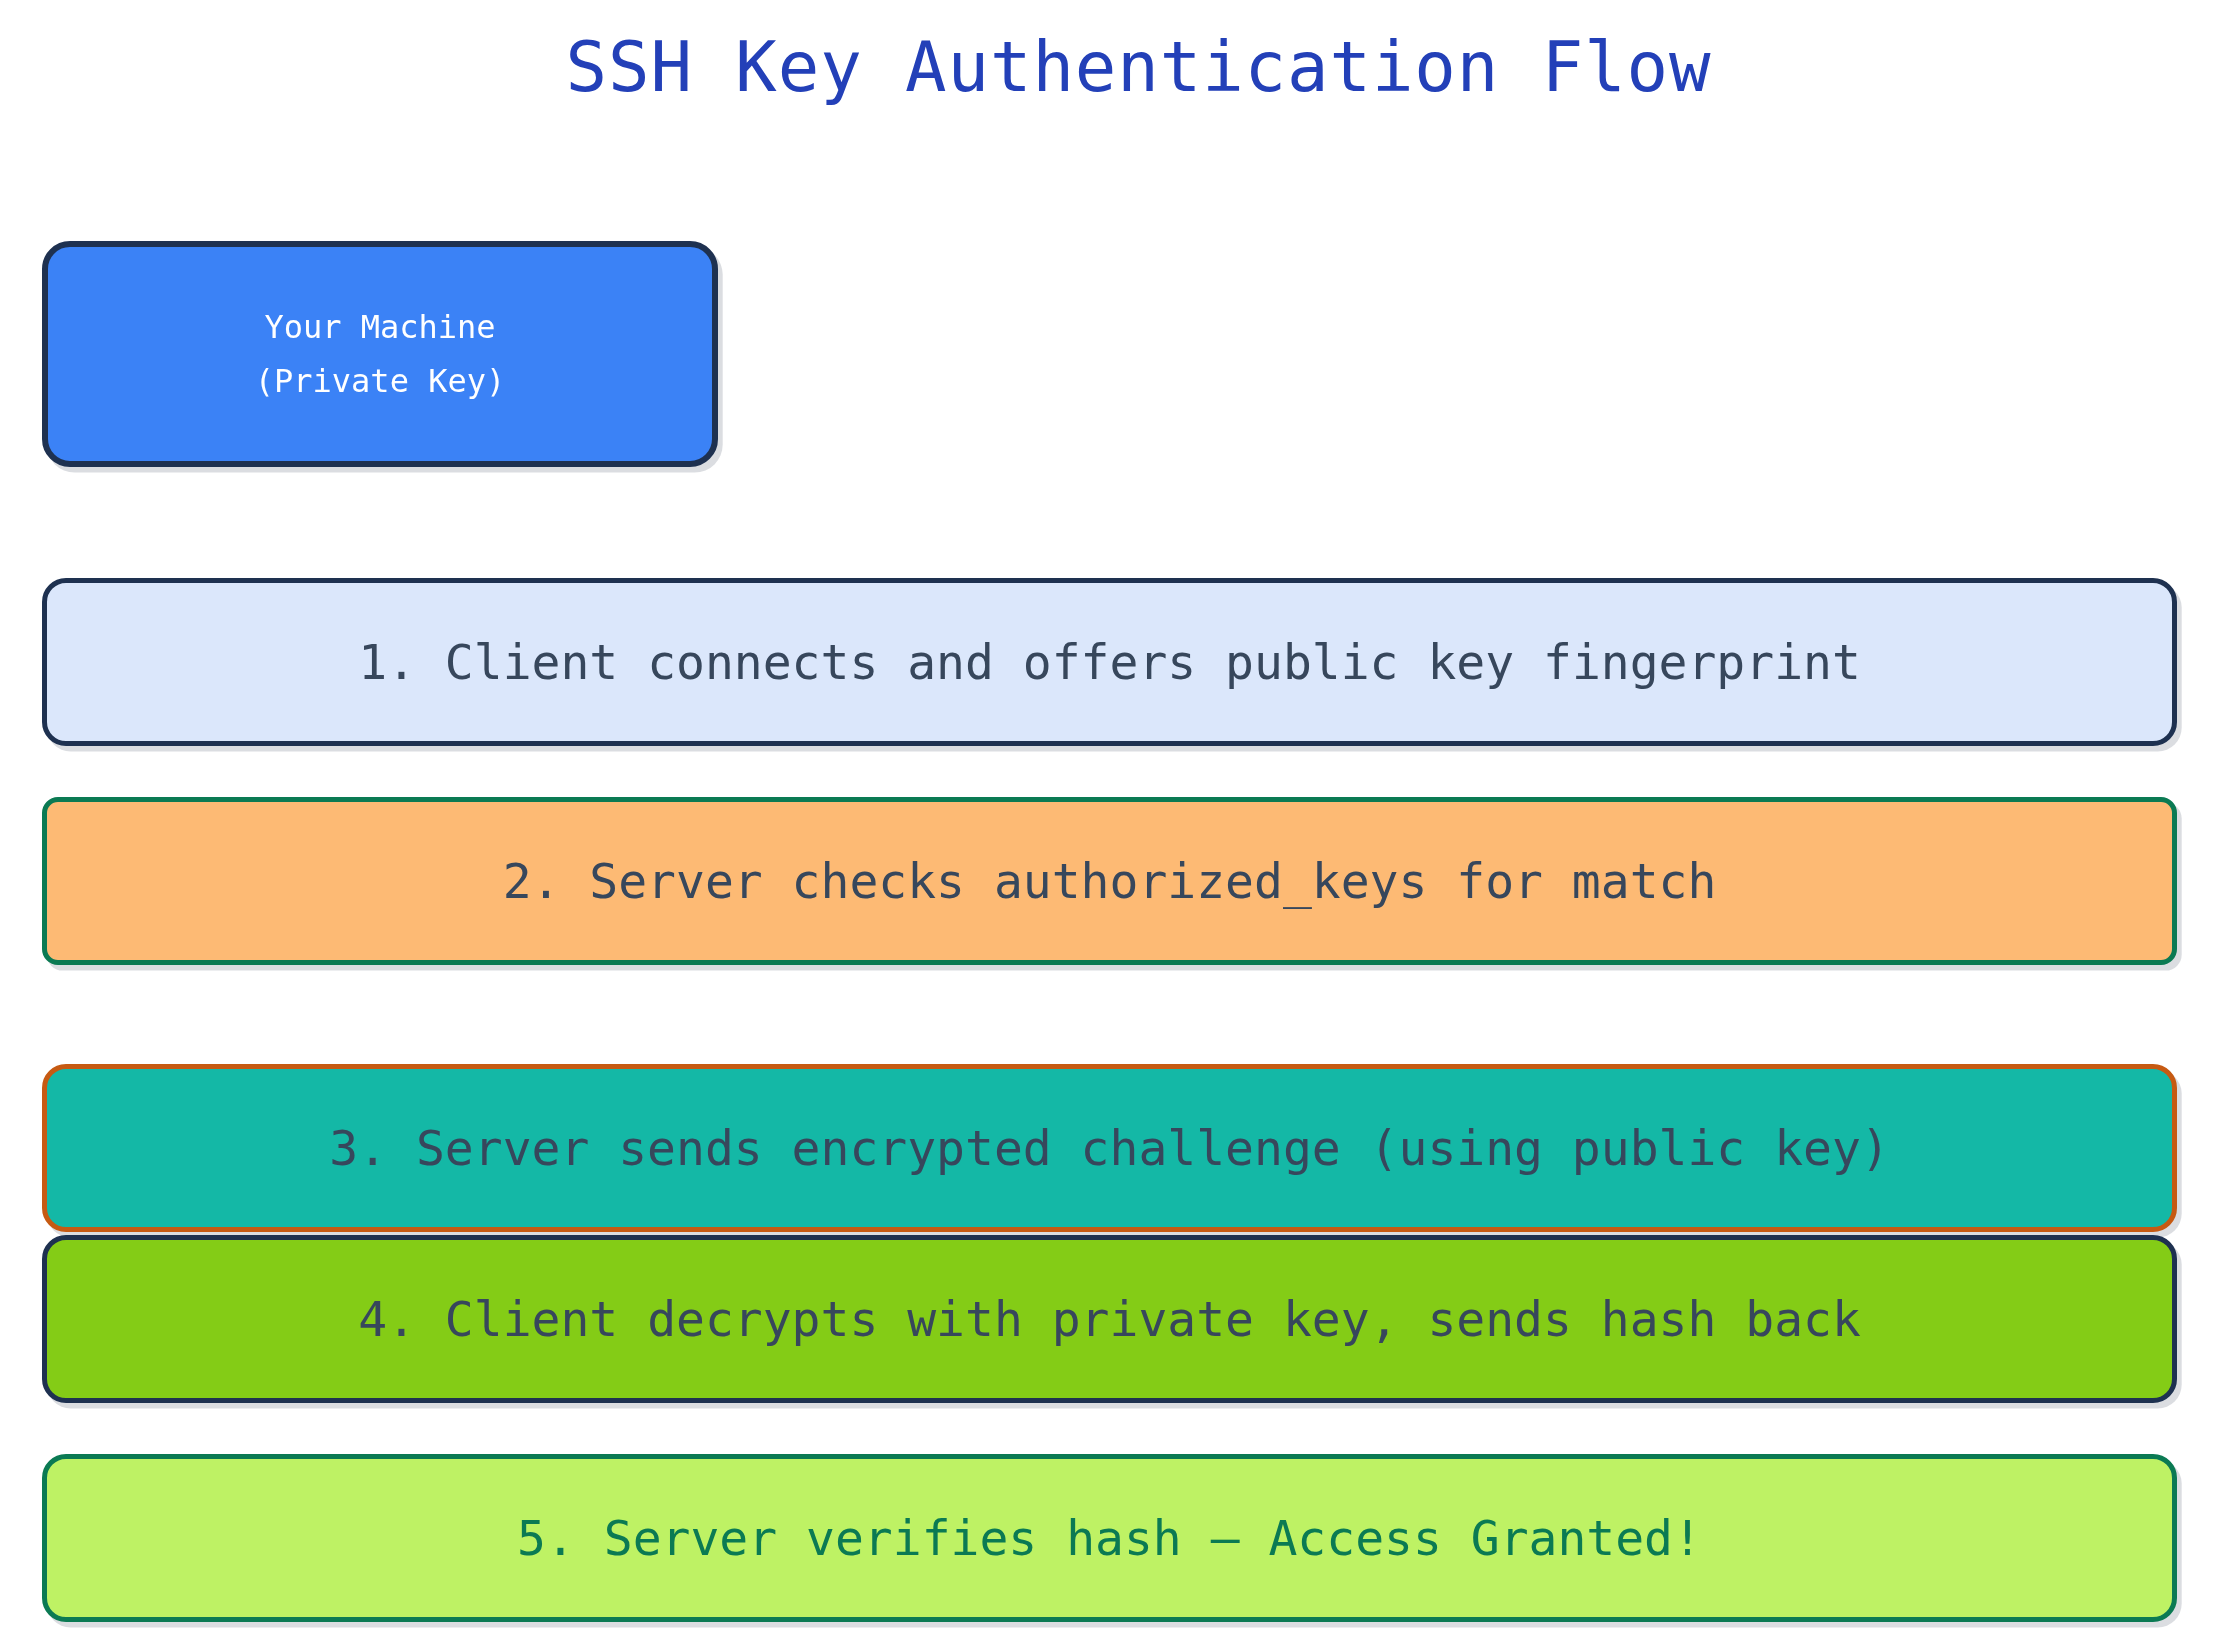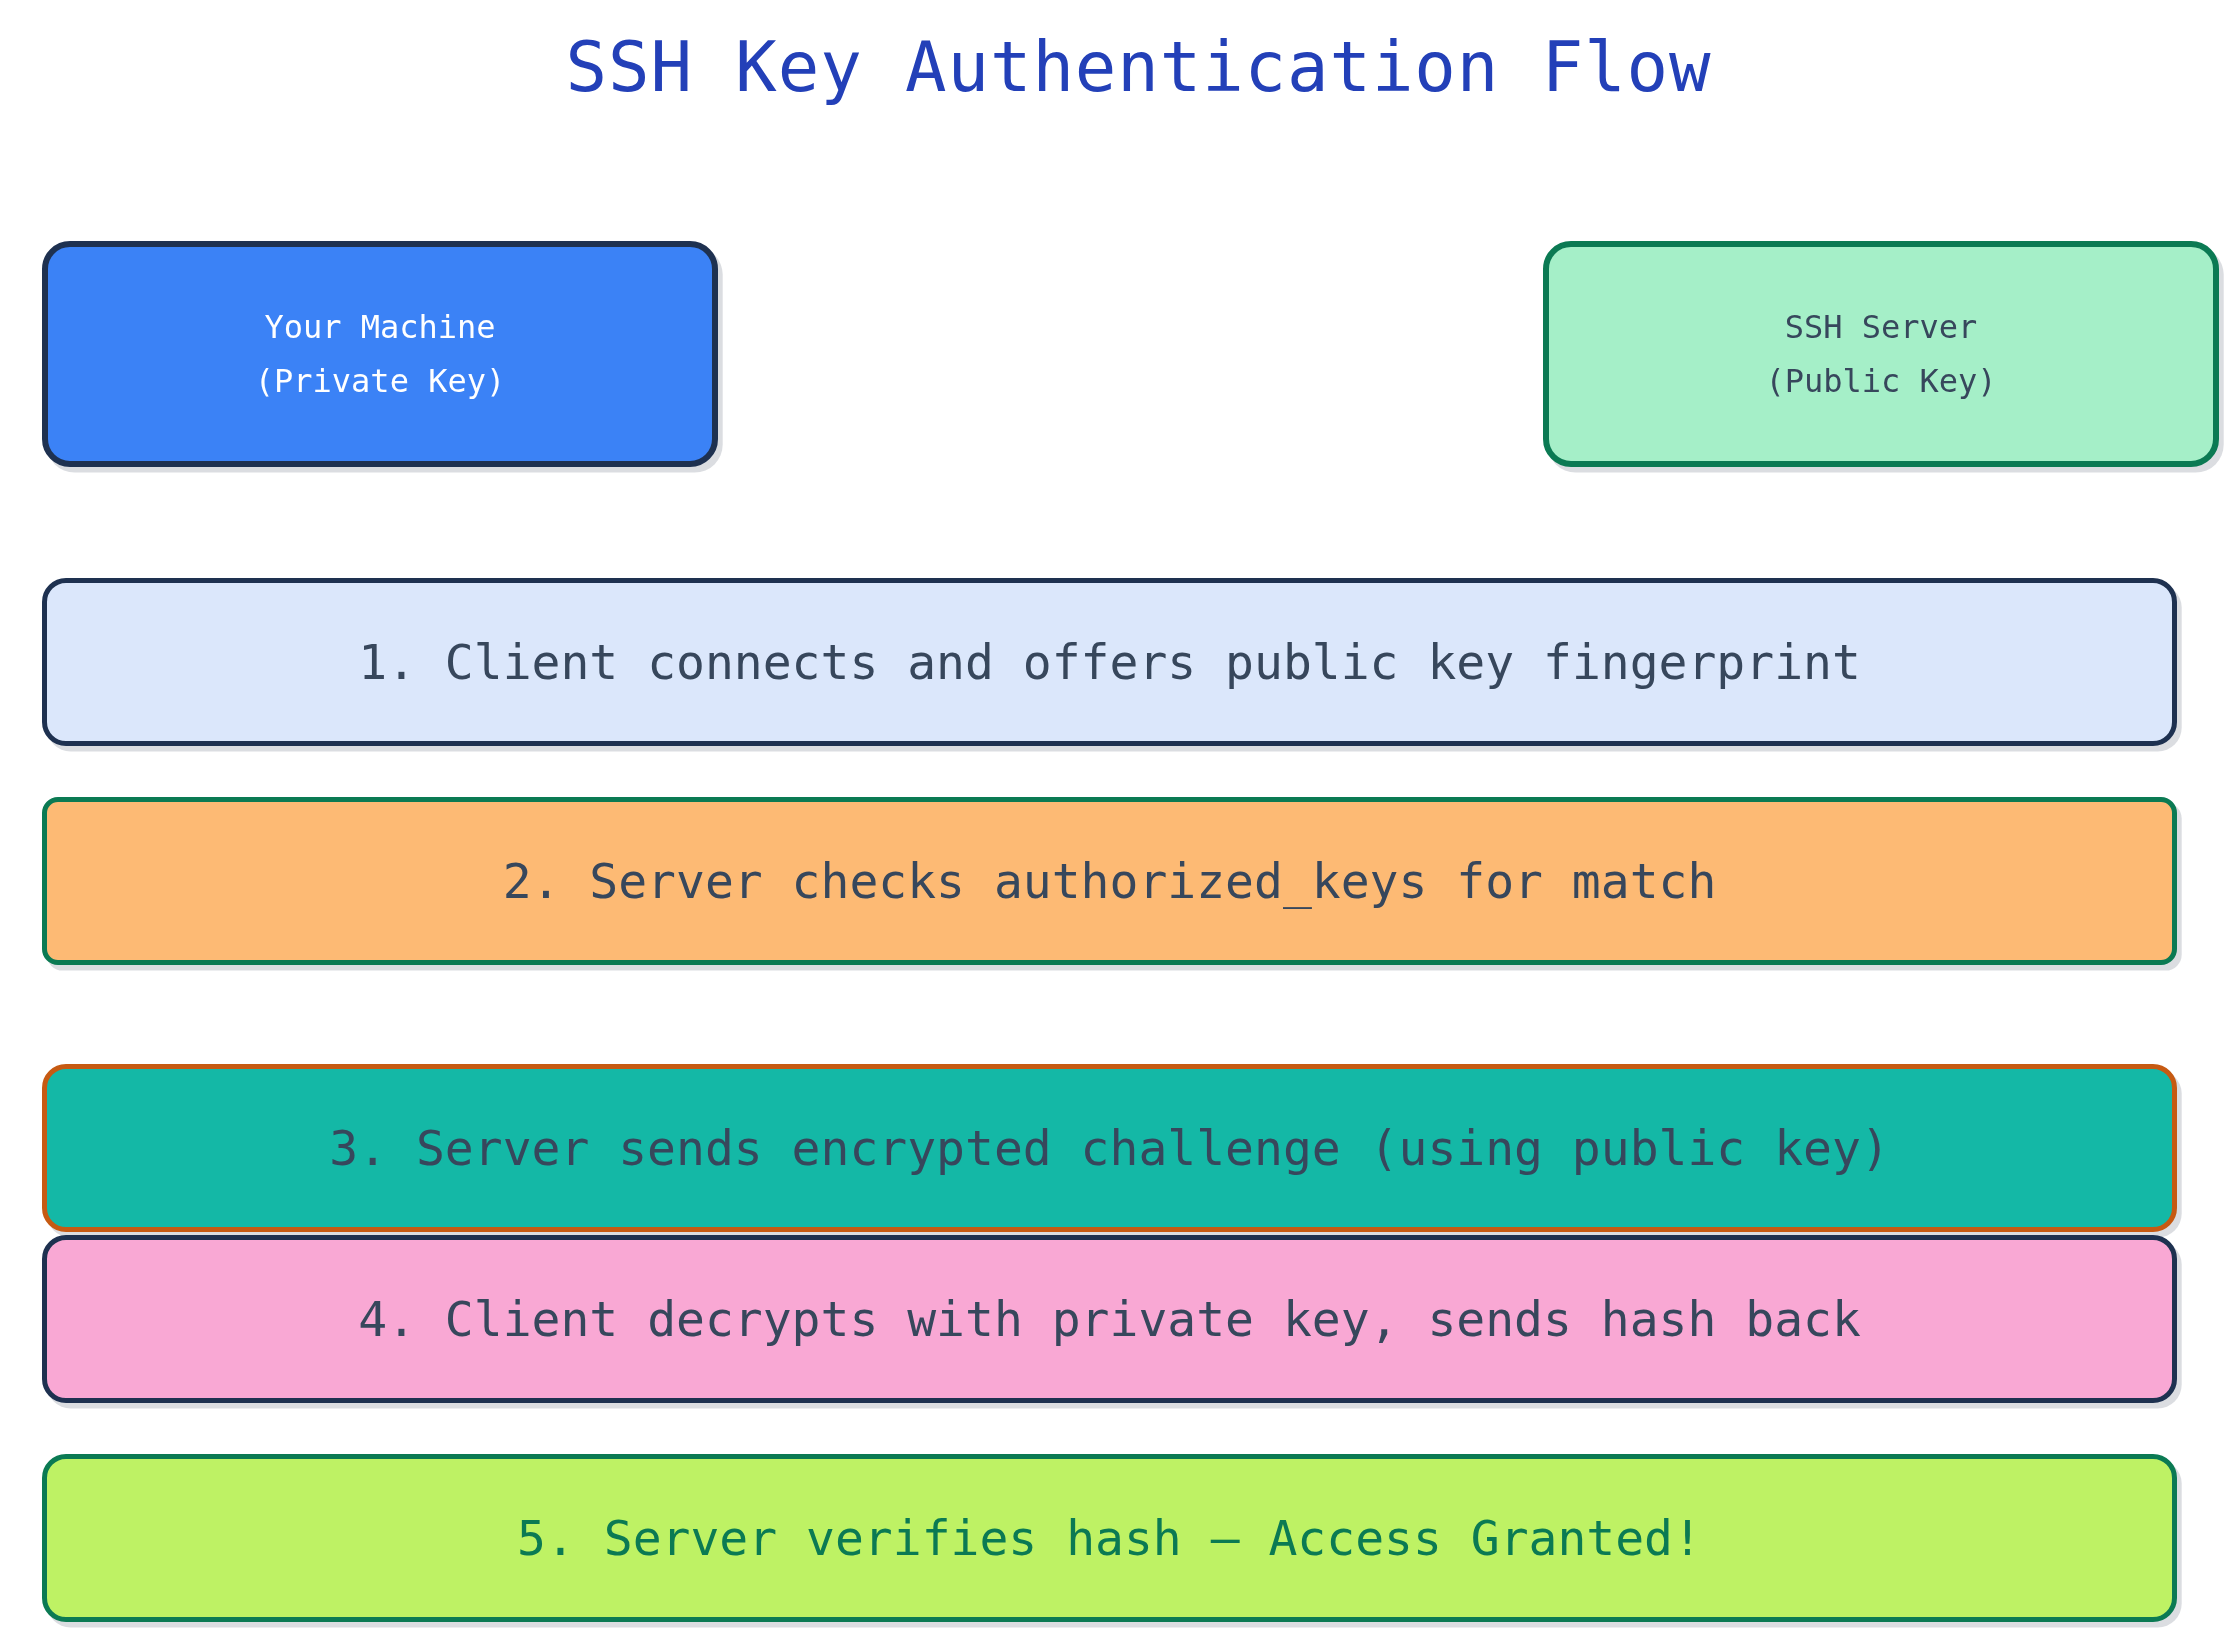--- a/index.html
+++ b/index.html
@@ -116,40 +116,36 @@
 
 <div class="canvas">
 
   <div class="diagram-title" style="color: rgb(35, 64, 184);">SSH Key Authentication Flow</div>
 
   <div class="node node-client" style="background: rgb(59, 130, 246); border-color: rgb(30, 49, 80); color: rgb(255, 255, 255);">
     <span>Your Machine
 (Private Key)</span>
   </div>
 
-  <div class="node node-server" style="background: rgb(165, 239, 200); border-color: rgb(11, 122, 83); color: rgb(55, 71, 92);">
-    <span>SSH Server
-(Public Key)</span>
-  </div>
 
   <div class="steps">
 
     <div class="step step-0" style="background: rgb(219, 231, 251); border-color: rgb(30, 49, 80); color: rgb(55, 71, 92);">
       <span>1. Client connects and offers public key fingerprint</span>
     </div>
 
     <div class="step step-1" style="background: #fdba74; border-color: rgb(11, 122, 83); color: rgb(55, 71, 92); border-radius: 16px;">
       <span>2. Server checks authorized_keys for match</span>
     </div>
 
     <div class="step step-2" style="background: #14b8a6; border-color: rgb(198, 90, 18); color: rgb(55, 71, 92); margin-top: 48px;">
       <span>3. Server sends encrypted challenge (using public key)</span>
     </div>
 
-    <div class="step step-3" style="background: #f9a8d4; border-color: rgb(30, 49, 80); color: rgb(55, 71, 92);">
+    <div class="step step-3" style="background: #84cc16; border-color: rgb(30, 49, 80); color: rgb(55, 71, 92);">
       <span>4. Client decrypts with private key, sends hash back</span>
     </div>
 
     <div class="step step-4" style="background: #bef264; border-color: rgb(11, 122, 83); color: rgb(11, 122, 83);">
       <span>5. Server verifies hash – Access Granted!</span>
     </div>
 
   </div>
 
 </div>

